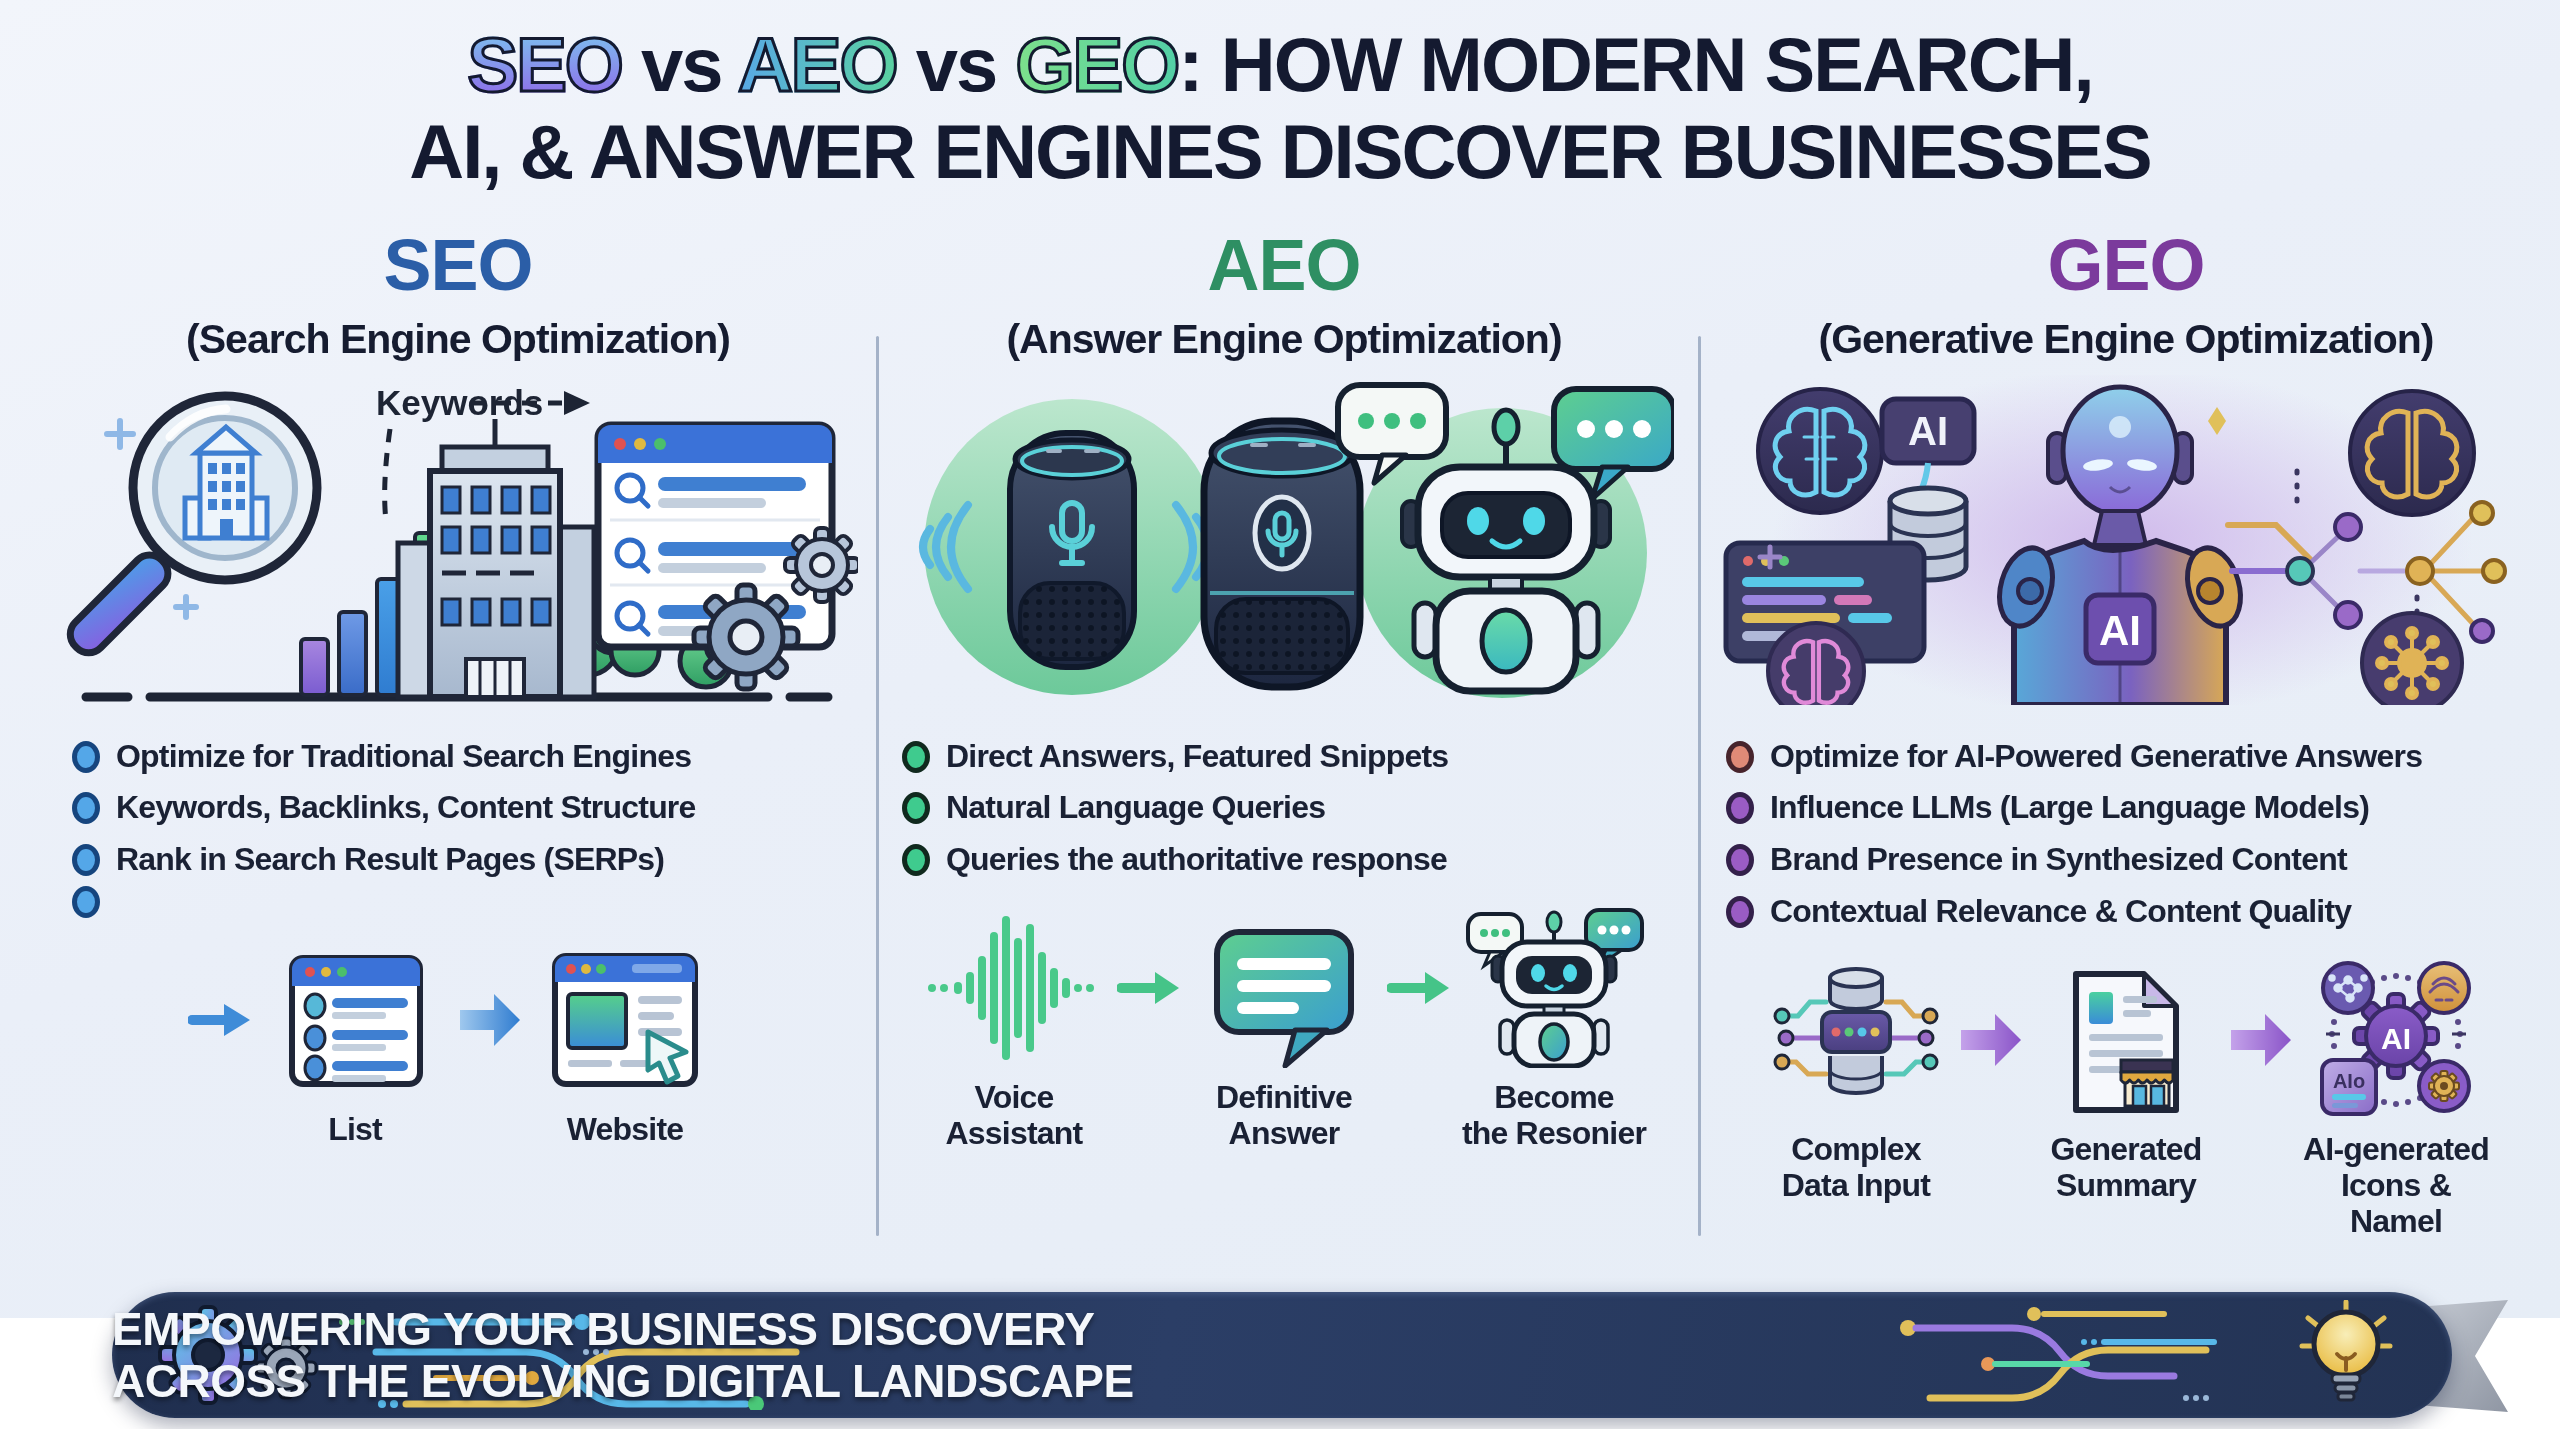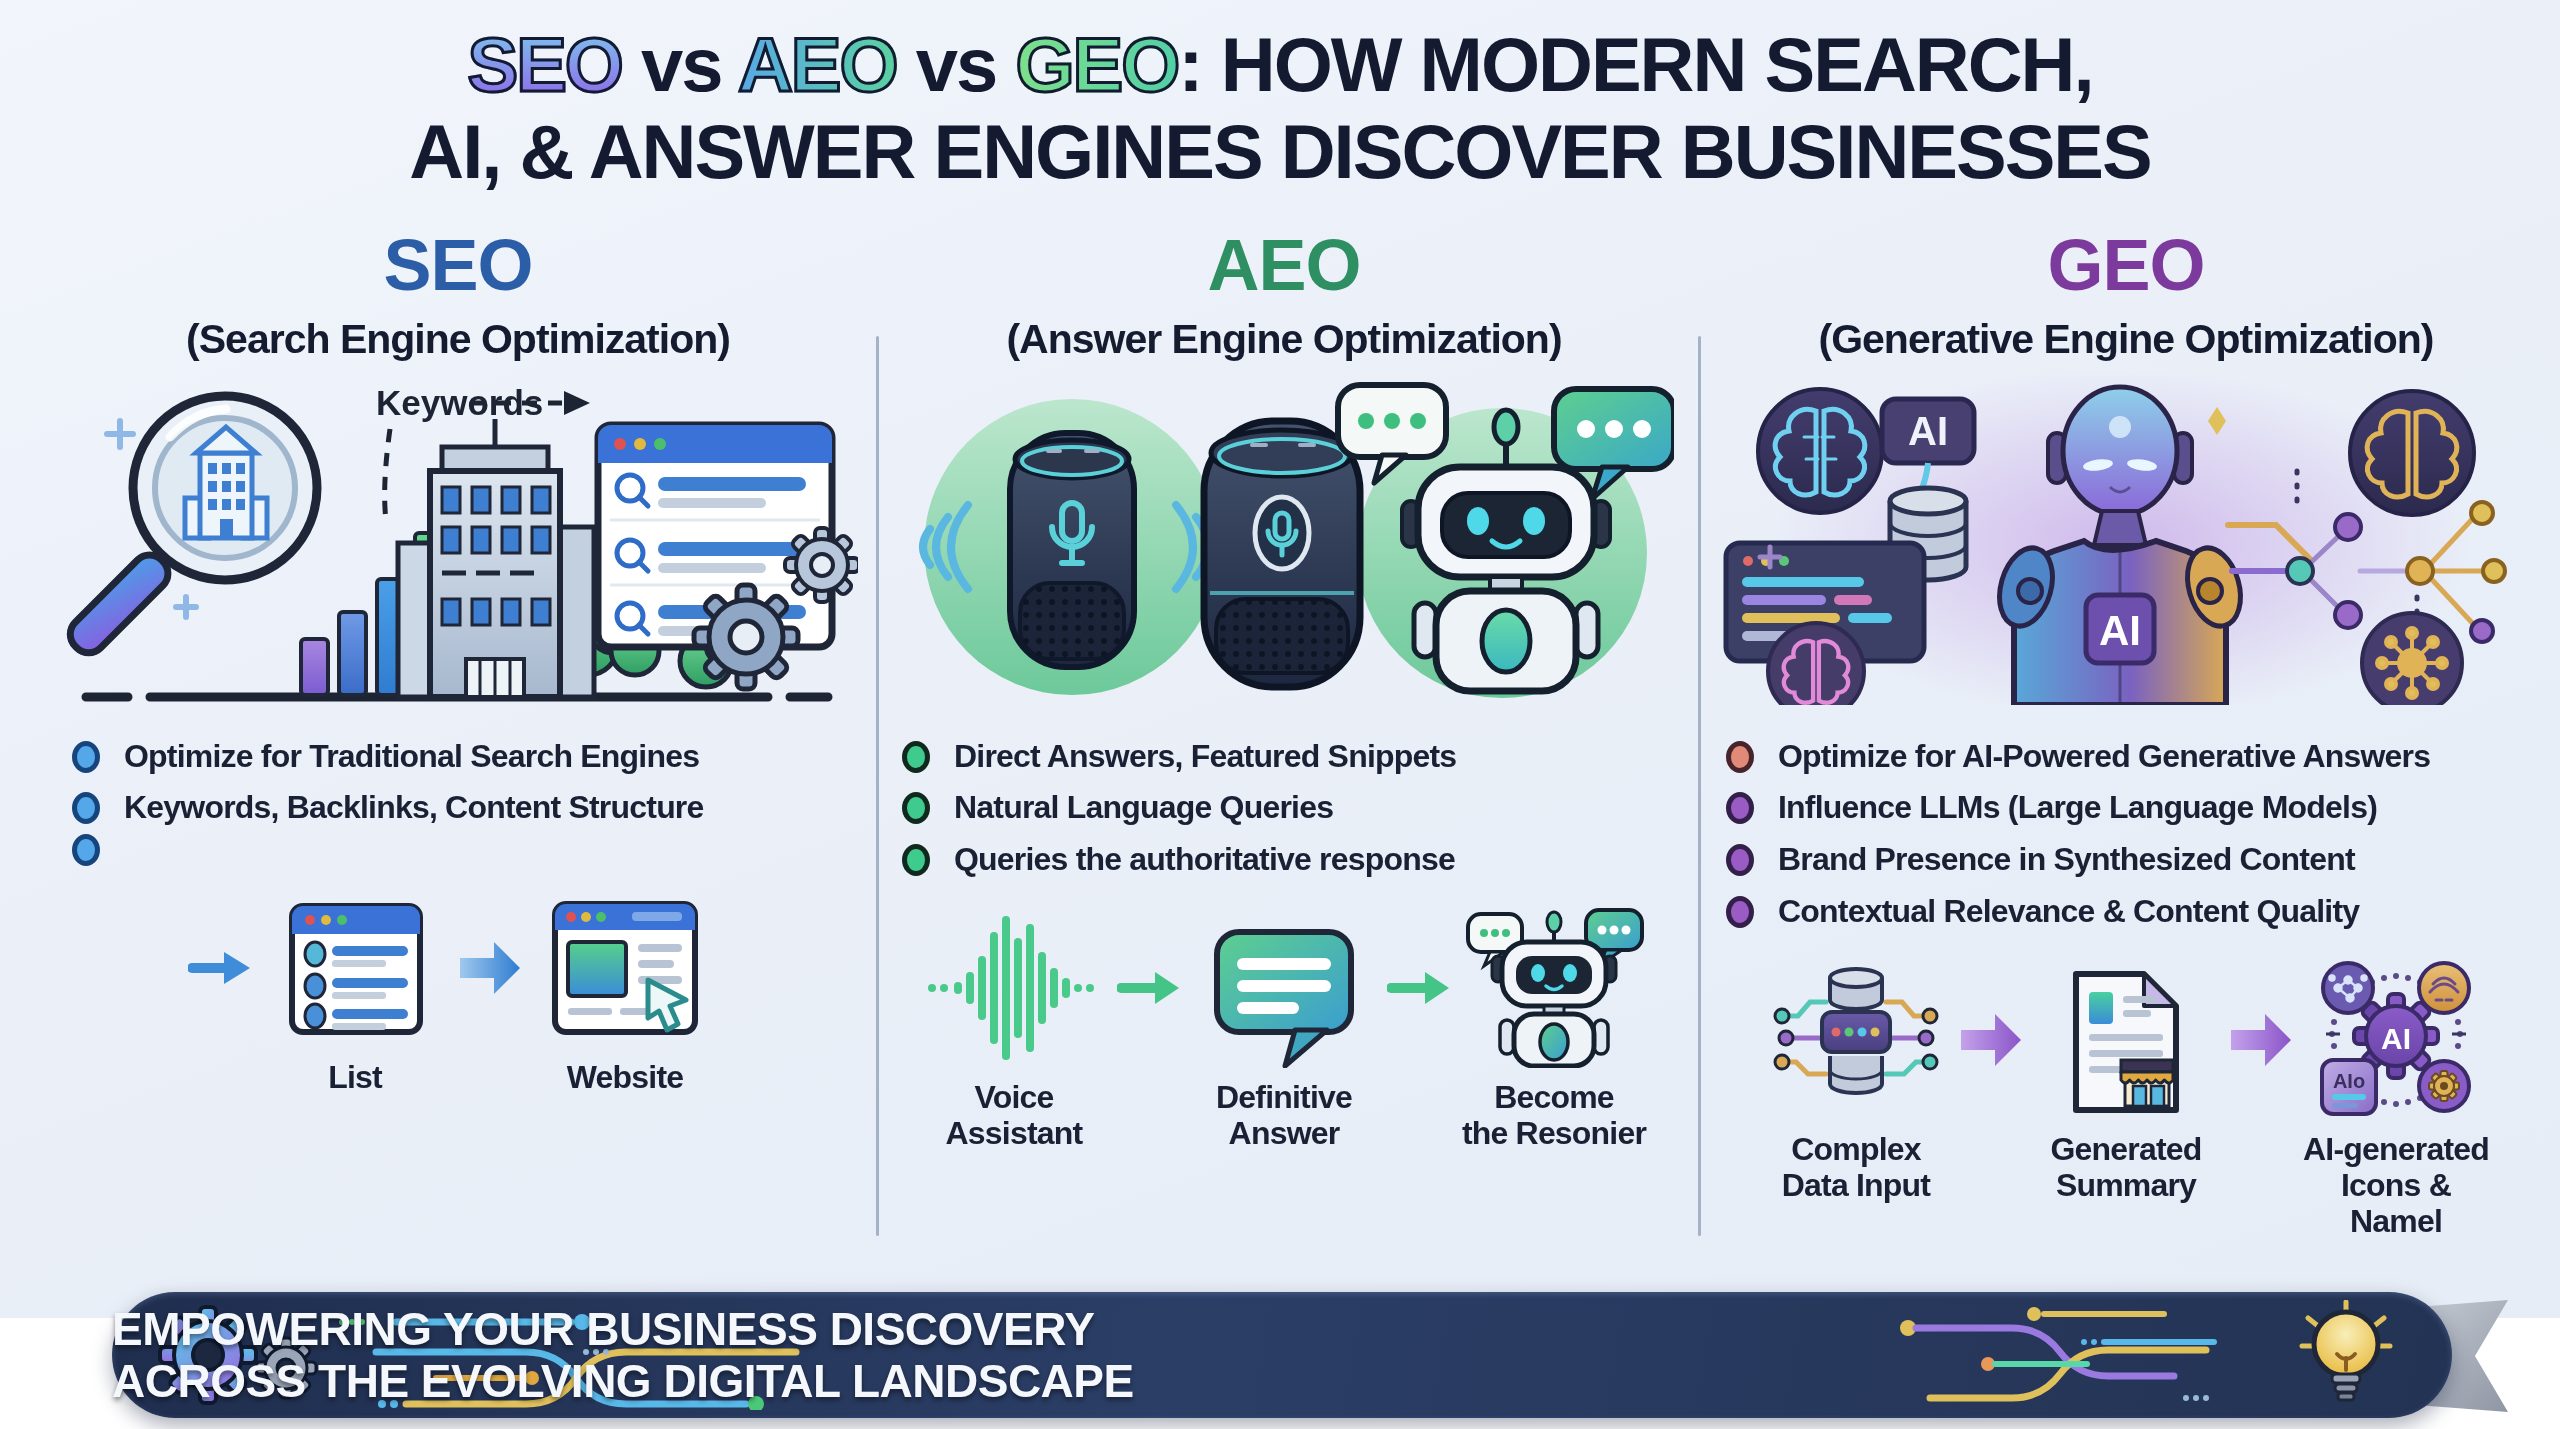--- a/index.html
+++ b/index.html
@@ -22,21 +22,21 @@
   .col-aeo{left:888px;width:792px;}
   .col-geo{left:1712px;width:828px;}
   .acronym{margin:0;font-size:72px;font-weight:700;line-height:1.05;letter-spacing:-1px;}
   .col-seo .acronym{color:#2b5ea7;}
   .col-aeo .acronym{color:#2e8f63;}
   .col-geo .acronym{color:#7b3a9c;}
   .subtitle{margin-top:12px;font-size:41px;font-weight:700;letter-spacing:-1px;color:#161c30;}
   .illus{margin-top:12px;height:330px;position:relative;display:flex;justify-content:center;}
 
   .bullets{list-style:none;margin:26px 0 0;padding:0 0 0 14px;text-align:left;}
-  .bullets li{display:flex;align-items:center;gap:24px;font-size:32px;font-weight:700;
+  .bullets li{display:flex;align-items:center;gap:16px;font-size:32px;font-weight:700;
               letter-spacing:-0.8px;line-height:1.62;color:#1a2134;white-space:nowrap;}
   .dot{flex:0 0 auto;width:18px;height:22px;border-radius:50%;border:5px solid #16457e;background:#54a7e8;}
   .col-aeo .dot{background:#3fcb8e;border-color:#10291e;}
   .col-geo .dot{background:#9a5cc4;border-color:#33204a;}
   .col-geo li.first .dot{background:#e08a77;border-color:#47242c;}
 
   .flow{margin-top:18px;display:flex;justify-content:center;align-items:flex-start;}
   .flow-item{display:flex;flex-direction:column;align-items:center;width:206px;}
   .flow-icon{height:168px;display:flex;align-items:center;justify-content:center;}
   .flow-arrow{height:168px;width:64px;display:flex;align-items:center;justify-content:center;}
@@ -247,20 +247,24 @@
     </div>
 
     <ul class="bullets">
       <li>
           <span class="dot"></span>
           <span>Optimize for Traditional Search Engines</span>
         </li>
       <li>
           <span class="dot"></span>
           <span>Keywords, Backlinks, Content Structure</span>
+        </li>
+      <li>
+          <span class="dot"></span>
+          <span>Rank in Search Result Pages (SERPs)</span>
         </li>
       <li>
           <span class="dot"></span>
         </li>
     </ul>
 
     <div class="flow">
       <div class="flow-arrow">
         <svg width="64" height="60" viewBox="0 0 64 60">
             <path d="M4 30 h34" stroke="#3f8cd8" stroke-width="10" stroke-linecap="round"></path>

